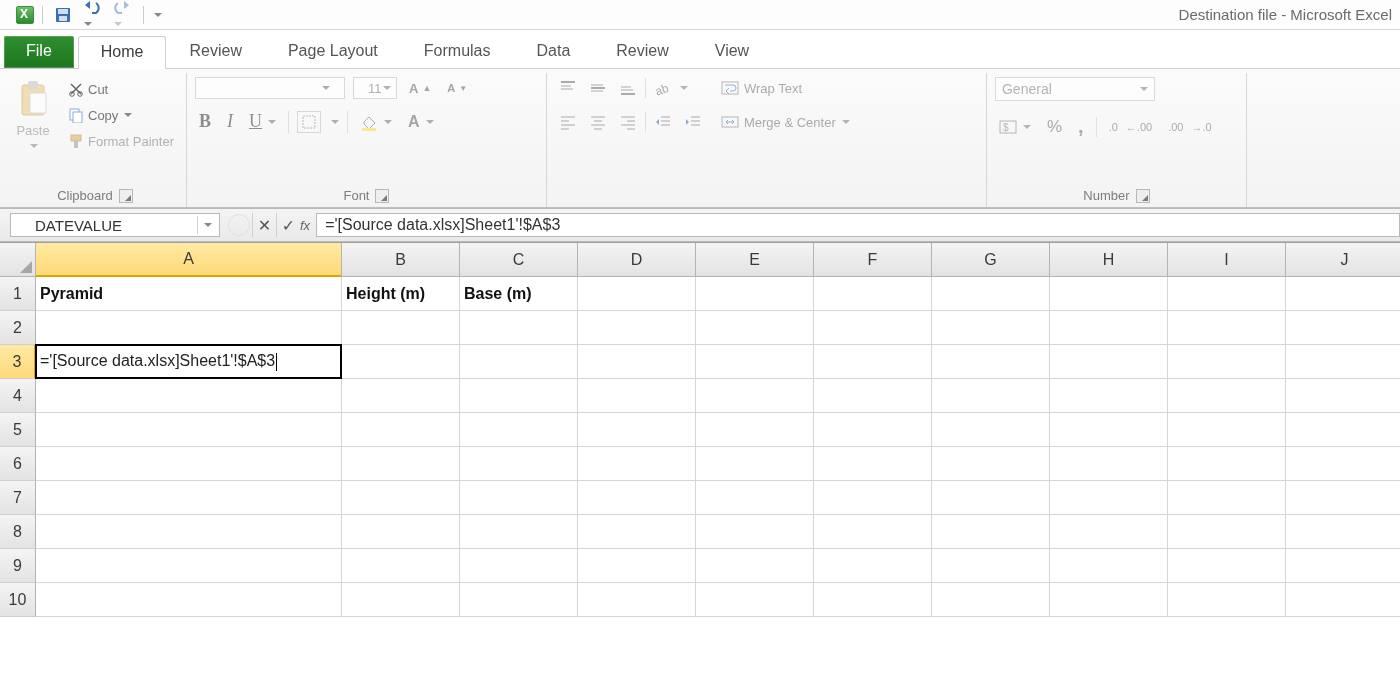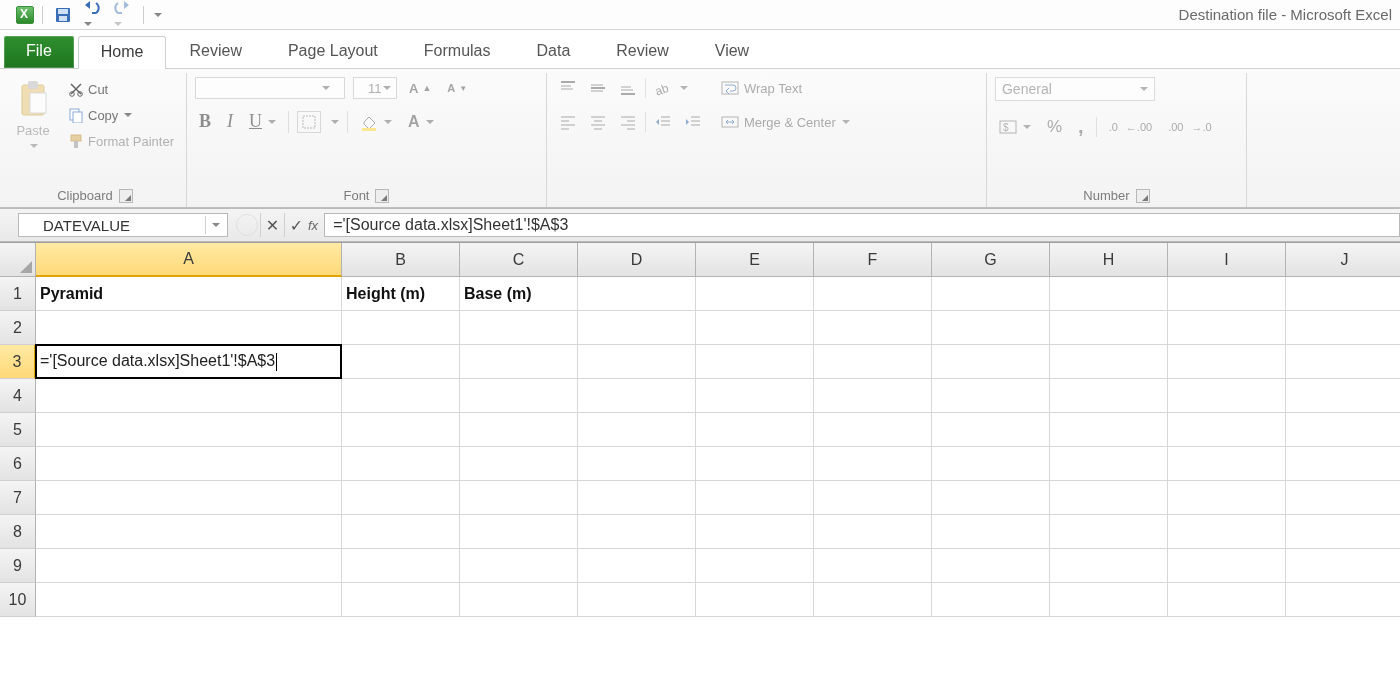--- a/index.html
+++ b/index.html
@@ -161,21 +161,21 @@
     padding:0 6px;font-size:14px;
   }
 
   
   .fbar-wrap{
     border-top:1px solid #bababa;
     border-bottom:1px solid #bababa;
     background:linear-gradient(#f4f4f4,#e9e9e9);
   }
   .fbar{
-    display:flex; align-items:center; height:32px;padding-left:8px;
+    display:flex; align-items:center; height:32px;
   }
   .namebox{
     width:210px; height:24px; margin:0 6px 0 10px;
     background:#fff; border:1px solid #b9b9b9;
     display:flex; align-items:center; justify-content:space-between;
     padding:0 4px 0 24px;
     font-size:15px; color:#333;
     position:relative;
   }
   .namebox .dd{

